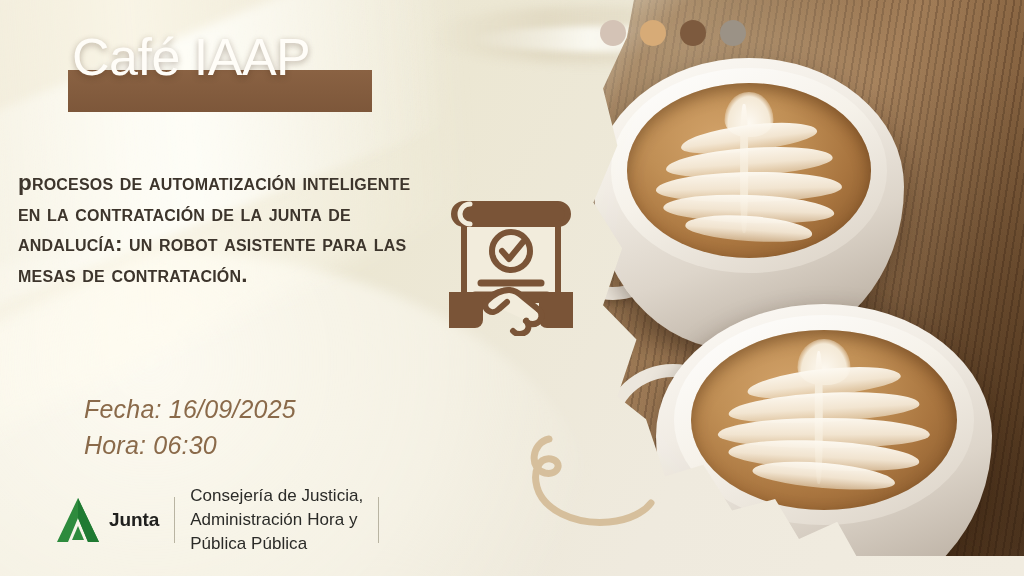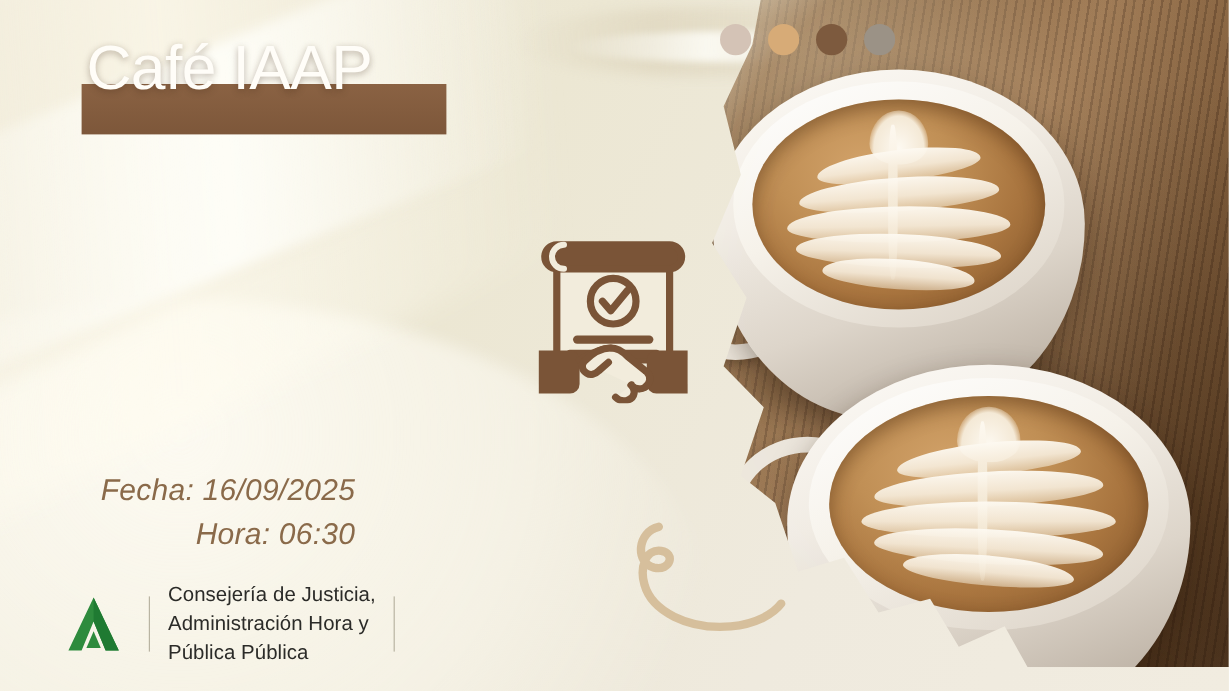--- a/index.html
+++ b/index.html
@@ -212,21 +212,20 @@
   
   .meta {
     position: absolute;
     left: 84px; top: 392px;
     font-size: 25px;
     font-style: italic;
     font-weight: 400;
     color: #8a6a4a;
     line-height: 1.42;
     letter-spacing: 0.2px;
-    text-align: right;
   }
 
   
   .contract-icon {
     position: absolute;
     left: 447px; top: 188px;
     width: 128px; height: 148px;
   }
 
   
@@ -327,20 +326,21 @@
     <span class="dot" style="background:#9b9286;"></span>
   </div>
 
   <svg class="swirl" width="170" height="120" viewBox="0 0 170 120" fill="none">
     <path d="M44 14 C 26 18, 24 44, 40 48 C 54 51, 58 36, 46 34 C 33 32, 28 48, 32 62 C 38 84, 68 100, 104 97 C 126 95, 140 86, 146 78" stroke="#d6bf9c" stroke-width="7" stroke-linecap="round" fill="none"></path>
   </svg>
 
   <div class="title-band"></div>
   <div class="title-text">Café IAAP</div>
 
+  <div class="headline">Procesos de automatización inteligente en la contratación de la Junta de Andalucía: un robot asistente para las mesas de contratación.</div>
 
   <svg class="contract-icon" viewBox="0 0 128 148" fill="none">
     <g stroke="#7a5437" stroke-width="6" stroke-linejoin="round" stroke-linecap="round">
 
       <path d="M17 25 H111 V112 H17 Z" fill="#f2ecdc"></path>
 
       <path d="M17 16 H111 a10 10 0 0 1 0 20 H17 a10 10 0 0 1 0 -20 Z" fill="#7a5437"></path>
       <path d="M23 36 a10 10 0 0 1 0 -20" fill="none" stroke="#f2ecdc" stroke-width="5"></path>
 
       <circle cx="64" cy="63" r="19" fill="#f2ecdc"></circle>
@@ -365,20 +365,21 @@
     <div>Hora: 06:30</div>
   </div>
 
   <div class="logo-bar">
     <svg class="ja-mark" viewBox="0 0 46 48">
       <path d="M23 2 L44 46 H33 L23 22 L13 46 H2 Z" fill="#2e8b3d"></path>
       <path d="M23 30 L29 44 H17 Z" fill="#2e8b3d"></path>
       <path d="M23 2 L44 46 H33 L23 22 Z" fill="#1f7a32"></path>
     </svg>
     <div class="ja-word">
+      <div>Junta</div>
     </div>
 
     <div class="sep"></div>
 
     <div class="dept">
       <div>Consejería de Justicia,</div>
       <div>Administración Hora y</div>
       <div>Pública Pública</div>
     </div>
 

